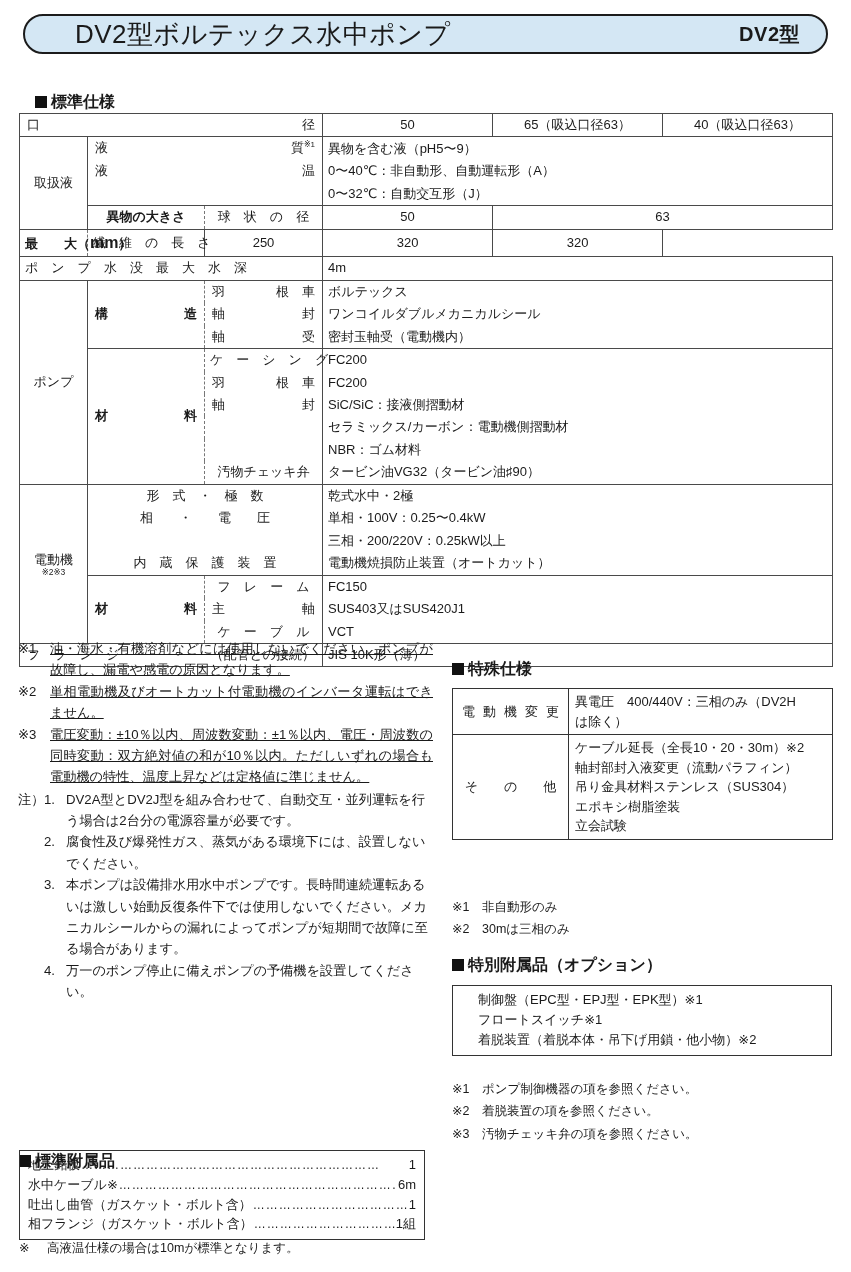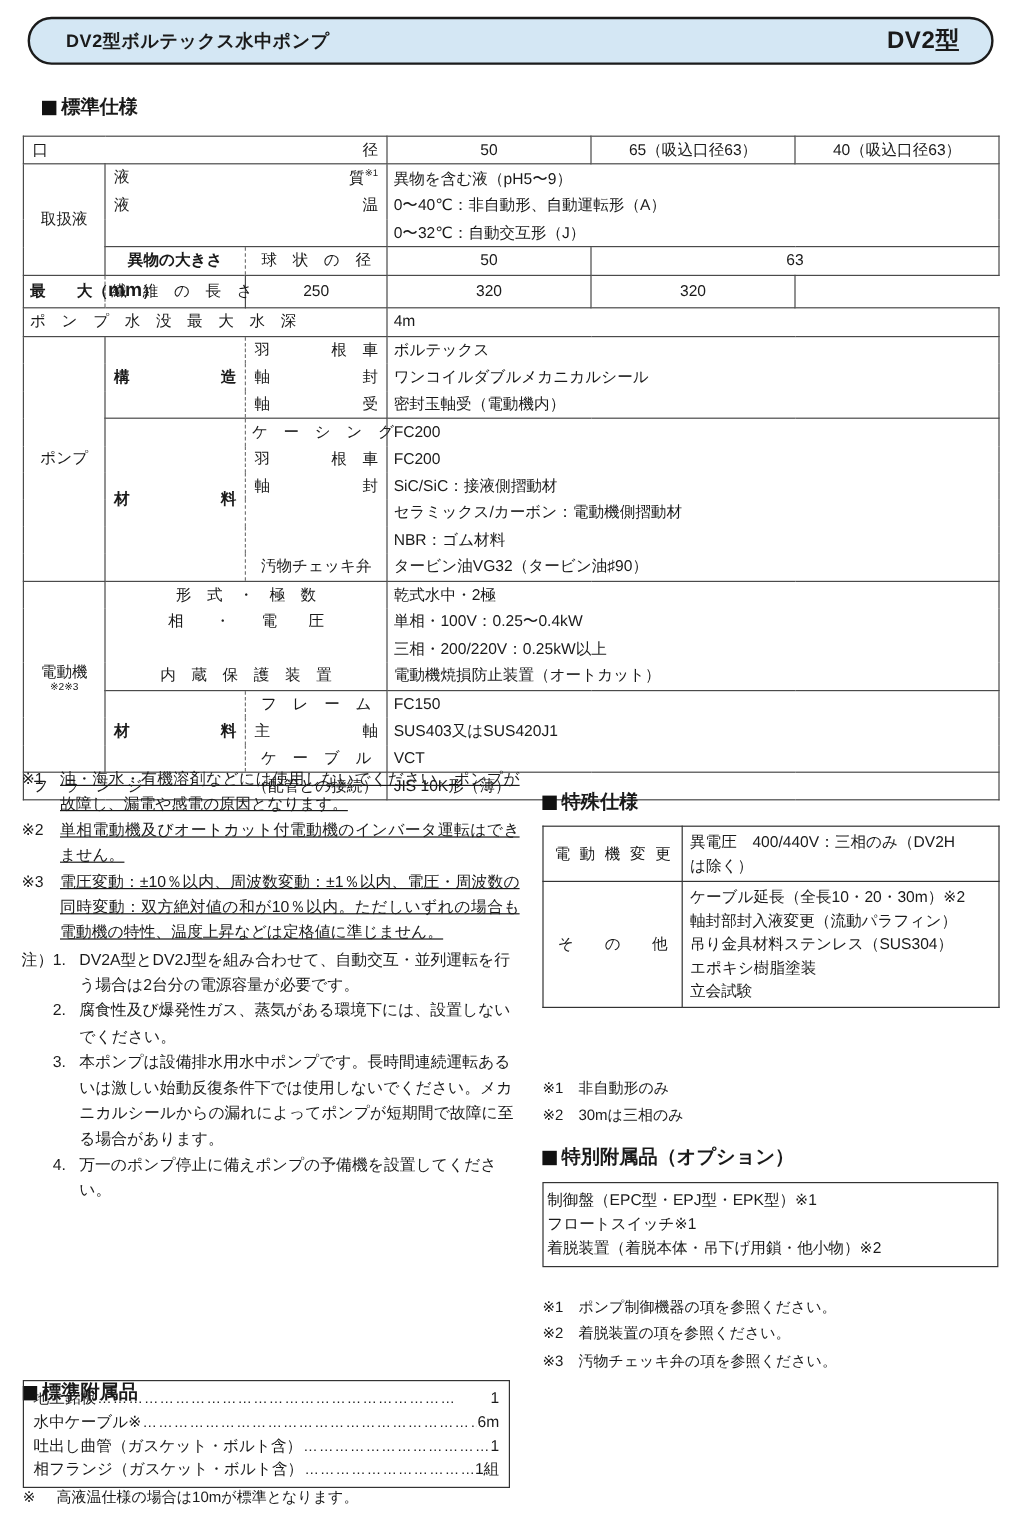--- a/index.html
+++ b/index.html
@@ -15,21 +15,21 @@
   
   .banner{
     position:absolute;left:23px;top:14px;width:805px;height:40px;
     background:#d4e7f4;
     border:2px solid #1b1b1b;
     border-radius:21px;
     box-sizing:border-box;
     display:flex;align-items:center;justify-content:space-between;
     padding:0 26px 0 30px;
   }
-  .banner-title{font-size:15px;font-weight:bold;letter-spacing:.5px;line-height:1;}
+  .banner-title{font-size:26px;font-weight:normal;letter-spacing:.5px;line-height:1;margin-left:20px;}
   .banner-model{font-size:20px;font-weight:bold;letter-spacing:.5px;line-height:1;}
 
   
   .sec-h{font-size:16px;font-weight:bold;line-height:1;display:flex;align-items:center;}
   .sec-h .sq{display:inline-block;width:12px;height:12px;background:#111;margin-right:4px;}
 
   
   table{border-collapse:collapse;}
   .spec{
     position:absolute;left:19px;top:113px;width:813px;
@@ -100,36 +100,36 @@
   .spread-k{display:flex;justify-content:space-between;padding:0 3px;}
   .spc-notes{position:absolute;left:452px;top:897px;width:390px;font-size:12.5px;line-height:1.75;}
   .spc-notes .row{display:flex;}
   .spc-notes .m{width:30px;flex:0 0 30px;}
 
   
   .opt-h{position:absolute;left:452px;top:957px;}
   .opt-box{
     position:absolute;left:452px;top:985px;width:380px;
     border:1px solid #333;box-sizing:border-box;
-    padding:4px 8px 5px 3px;
+    padding:4px 8px 5px 25px;
     font-size:13px;line-height:1.55;
   }
   .opt-notes{position:absolute;left:452px;top:1078px;width:390px;font-size:12.5px;line-height:1.78;}
   .opt-notes .row{display:flex;}
   .opt-notes .m{width:30px;flex:0 0 30px;}
 </style>
 </head>
 <body>
 
 <div class="banner">
   <span class="banner-title">DV2型ボルテックス水中ポンプ</span>
   <span class="banner-model">DV2型</span>
 </div>
 
-<div class="sec-h" style="position:absolute;left:19px;top:82px;padding-left:16px;">
+<div class="sec-h" style="position:absolute;left:19px;top:94px;padding-left:16px;">
   <span class="sq"></span>
   <span>標準仕様</span>
 </div>
 
 <table class="spec">
   <colgroup>
     <col style="width:68px">
       <col style="width:117px">
       <col style="width:118px">
     <col style="width:170px">

